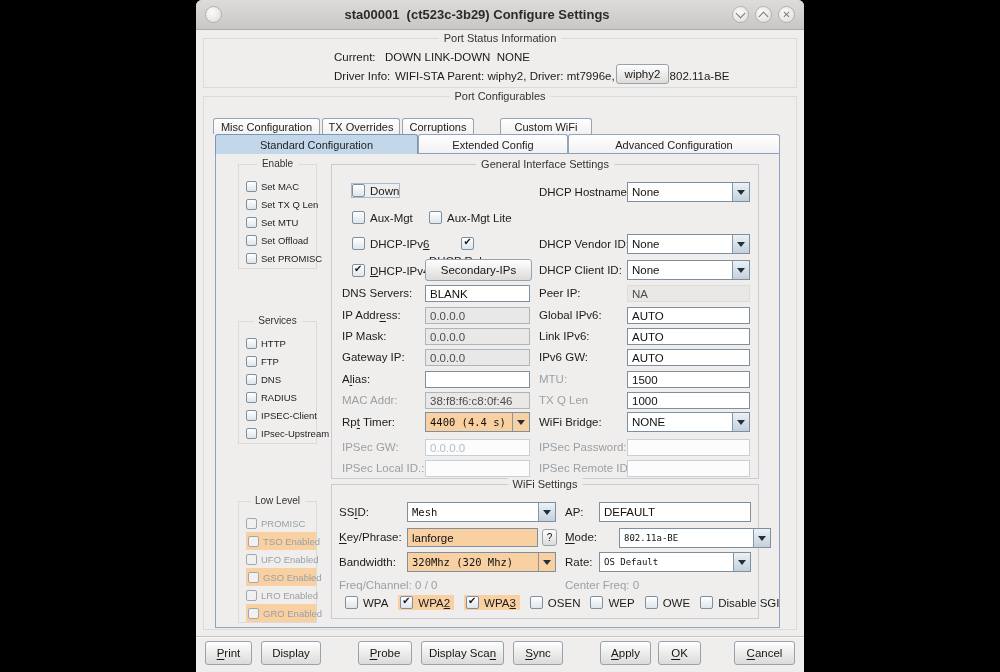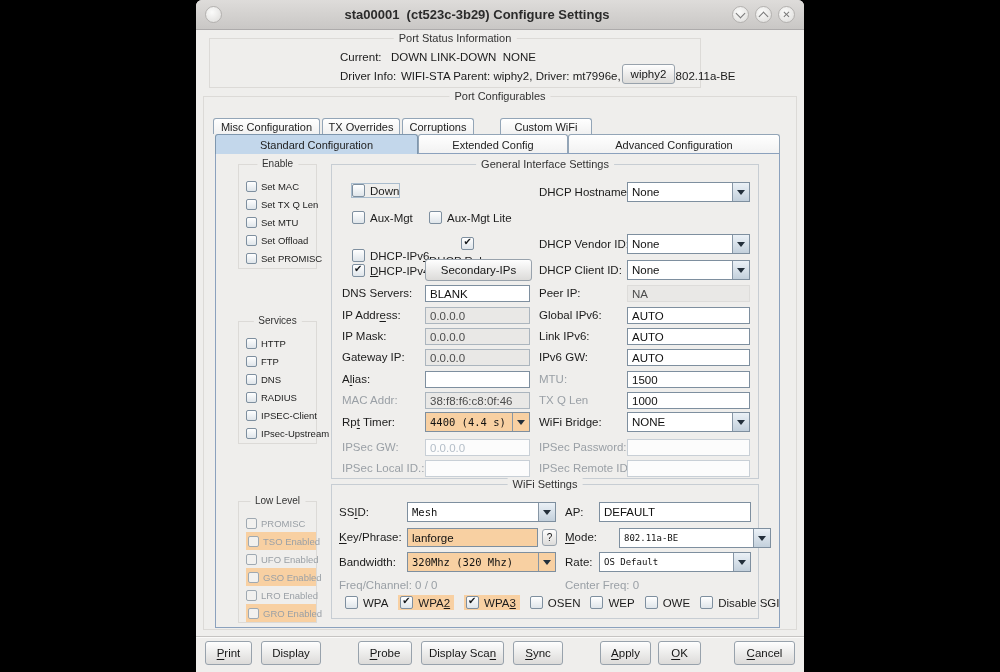--- a/index.html
+++ b/index.html
@@ -99,21 +99,21 @@
           <span class="chev up"></span>
         </div>
       <div class="wcircle">
           <span class="xglyph">✕</span>
         </div>
     </div>
   </div>
 
   <div class="dialog">
 
-    <div class="tborder" style="left:7px; top:8px; width:492px; height:50px;margin-left:6px;">
+    <div class="tborder" style="left:7px; top:8px; width:594px; height:50px;">
       <div class="ttitle">Port Status Information</div>
       <span class="lab" style="left:130px; top:12px;">Current:</span>
       <span class="lab" style="left:181px; top:12px; white-space:pre;">DOWN LINK-DOWN  NONE</span>
       <span class="lab" style="left:130px; top:31px;">Driver Info:</span>
       <span class="lab" style="left:191px; top:31px;">WIFI-STA Parent: wiphy2, Driver: mt7996e, Features: 802.11a-BE</span>
       <div class="btn" style="left:412px; top:25px; width:53px; height:20px;">wiphy2</div>
     </div>
 
     <div class="tborder" style="left:7px; top:66px; width:594px; height:534px;">
       <div class="ttitle">Port Configurables</div>
@@ -228,21 +228,21 @@
 
         <label class="cb" style="left:20px; top:46px;">
             <span class="box"></span>
             <span>Aux-Mgt</span>
           </label>
         <label class="cb" style="left:97px; top:46px;">
             <span class="box"></span>
             <span>Aux-Mgt Lite</span>
           </label>
 
-        <label class="cb" style="left:20px; top:84px;">
+        <label class="cb" style="left:20px; top:72px;">
             <span class="box"></span>
             <span>DHCP-IPv<u>6</u></span>
           </label>
         <label class="cb checked" style="left:97px; top:72px;flex-direction:column;">
             <span class="box"></span>
             <span>DHCP Release</span>
           </label>
         <span class="lab" style="left:207px; top:73px;">DHCP Vendor ID:</span>
         <div class="combo" style="left:295px; top:69px; width:123px;">
             <span class="cv">None</span>

